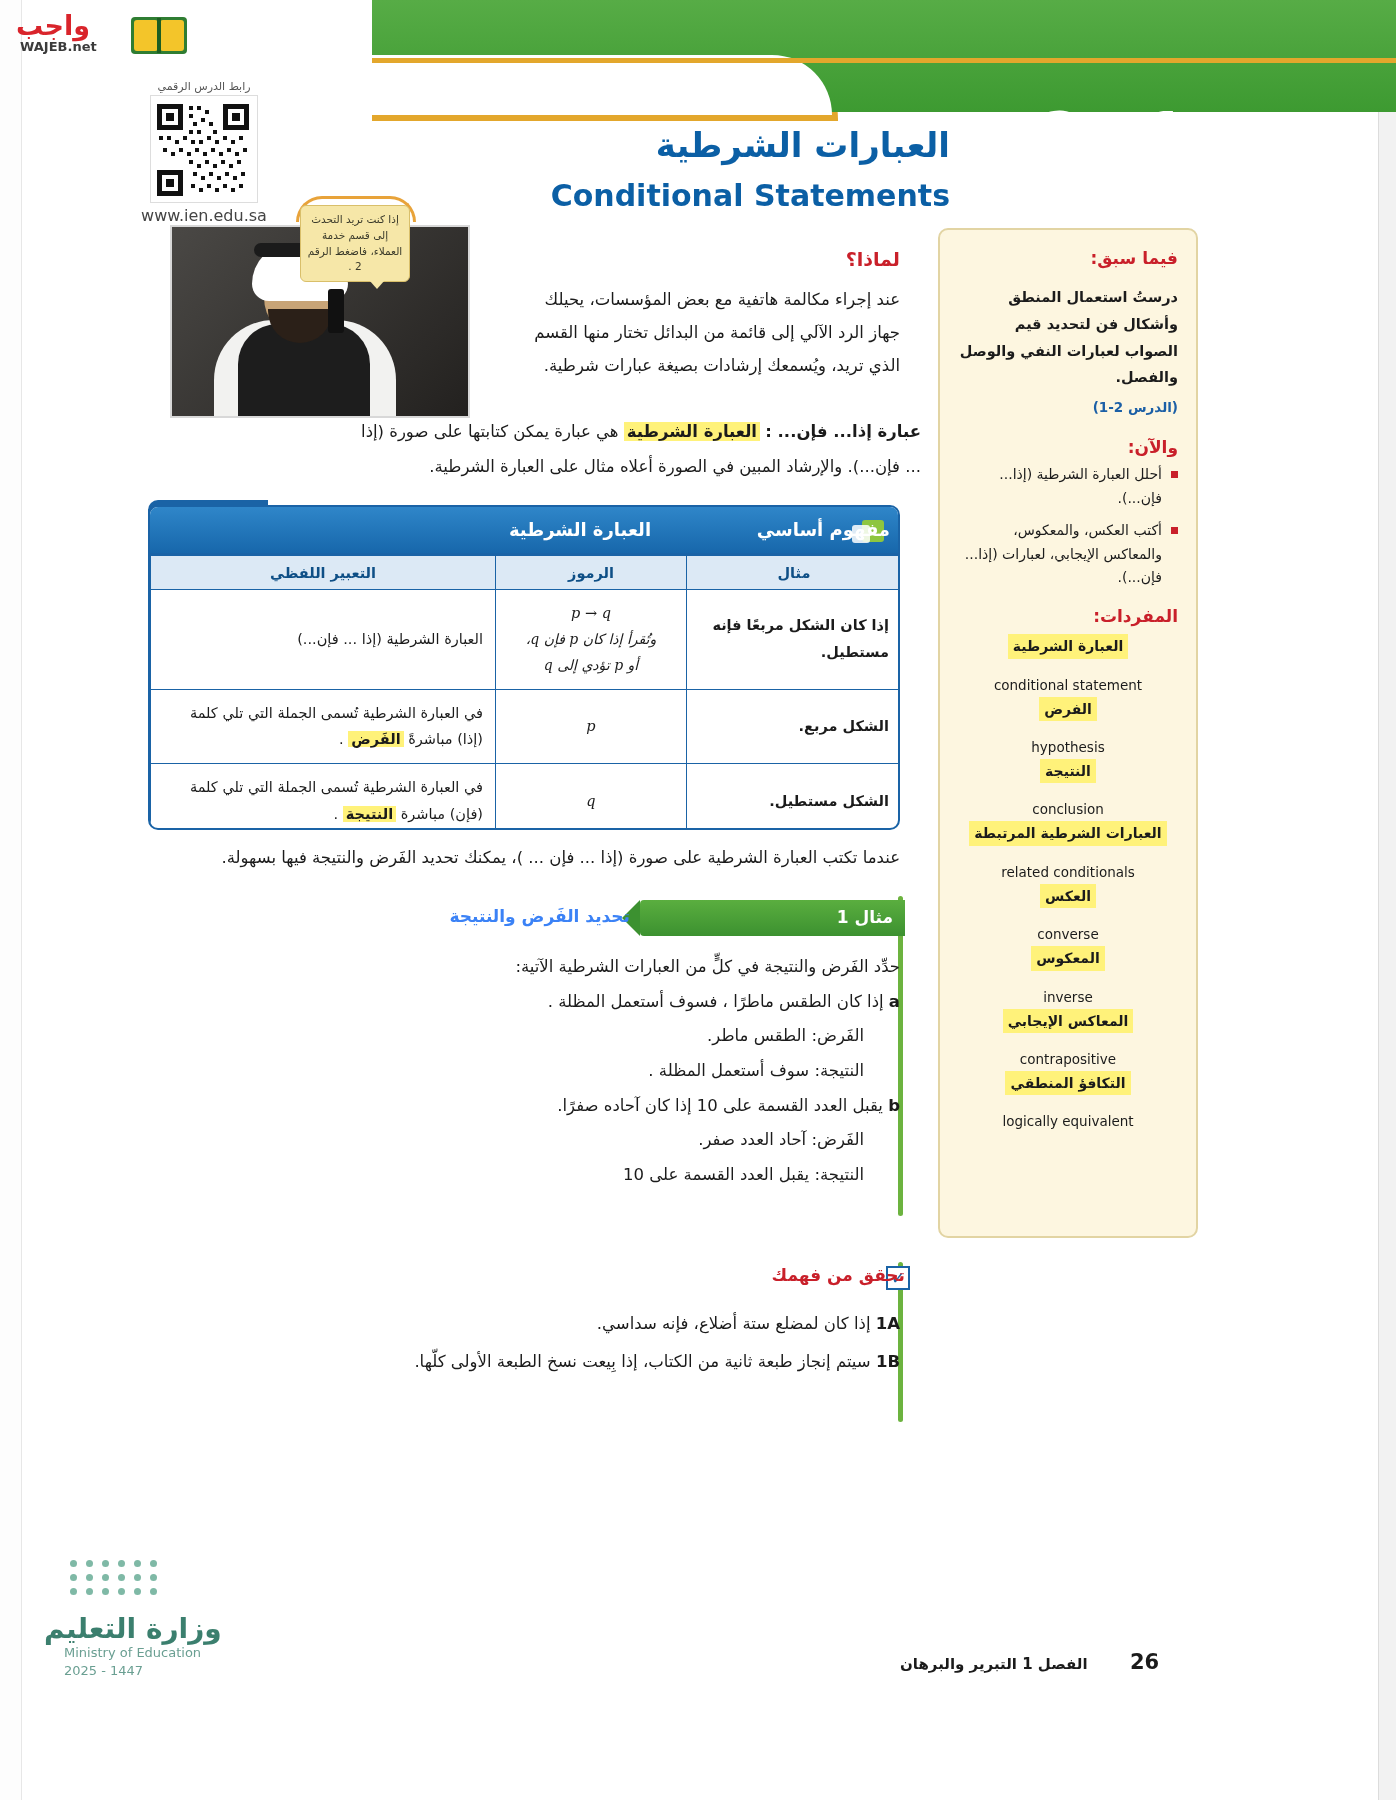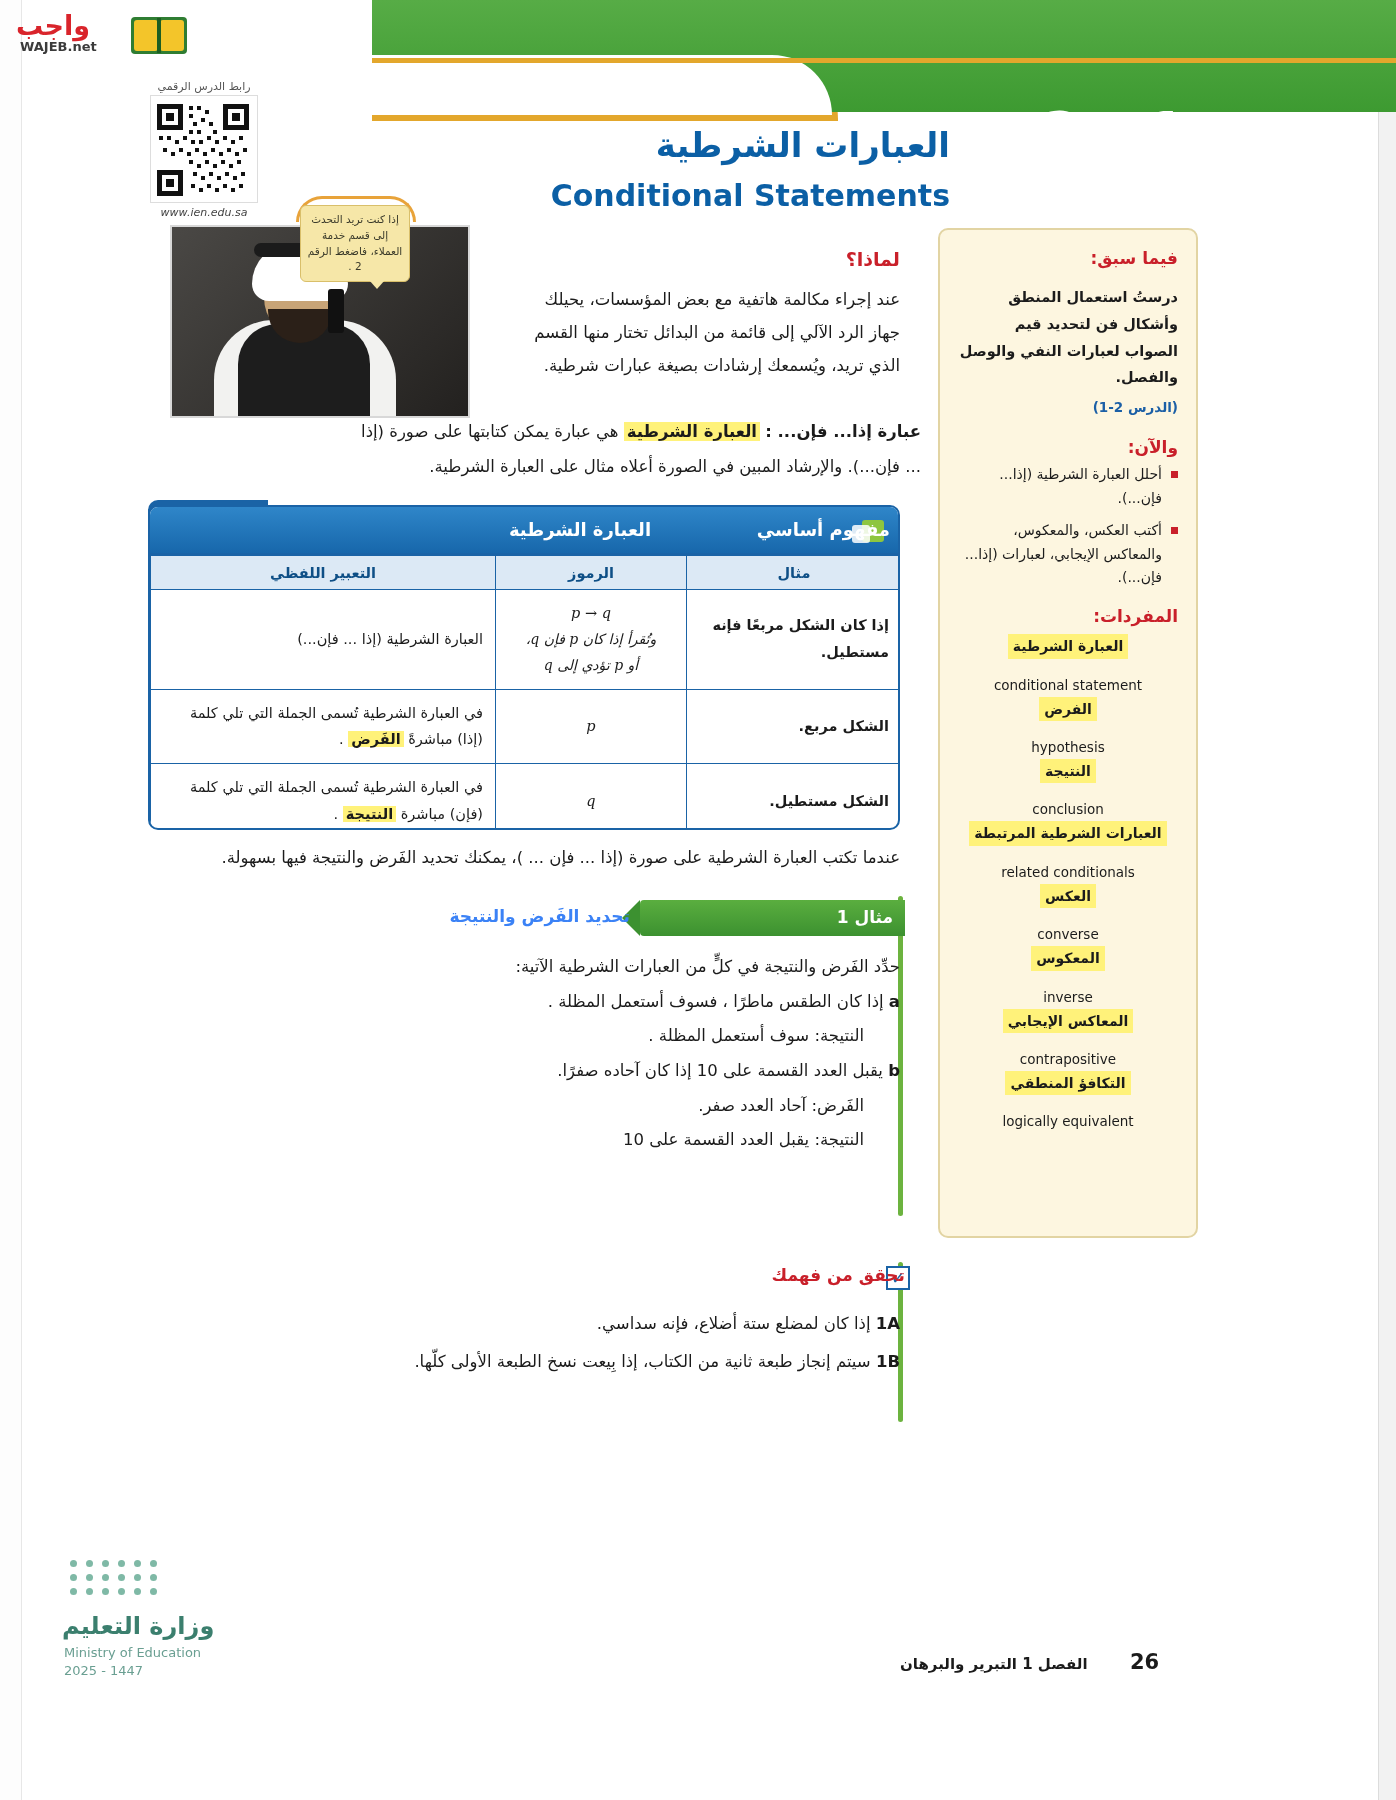--- a/index.html
+++ b/index.html
@@ -58,21 +58,21 @@
     font-size:34px; font-weight:bold; color:#0b5fa5;
   }
   .title-en {
     position:absolute; top:178px; left:520px; width:430px; text-align:right;
     font-size:30px; font-weight:bold; color:#0b5fa5; direction:ltr;
   }
 
   
   .qr-label { position:absolute; top:80px; left:148px; width:112px; text-align:center; font-size:11px; color:#555; }
   .qr-box { position:absolute; top:95px; left:150px; width:108px; height:108px; background:#fff; padding:4px; border:1px solid #ddd;}
-  .qr-url { position:absolute; top:206px; left:140px; width:128px; text-align:center; font-size:11px; color:#444; direction:ltr;font-style:italic;}
+  .qr-url { position:absolute; top:206px; left:140px; width:128px; text-align:center; font-size:16px; color:#444; direction:ltr;}
 
   
   .photo {
     position:absolute; top:225px; left:170px; width:300px; height:193px;
     background:#3b3a38; border:2px solid #d8d8d8; overflow:hidden;
   }
   .photo-bg { position:absolute; inset:0; background:linear-gradient(135deg,#4a4845 0%, #23211f 100%); }
   .ph-head { position:absolute; top:30px; left:92px; width:72px; height:80px; background:#c8a477; border-radius:36px/42px; }
   .ph-kufiya { position:absolute; top:16px; left:80px; width:96px; height:58px; background:#ffffff; border-radius:48px 48px 20px 20px; }
   .ph-igal { position:absolute; top:16px; left:82px; width:92px; height:14px; background:#1b1b1b; border-radius:8px; }
@@ -238,21 +238,21 @@
     position:absolute; top:700px; left:430px; width:300px; text-align:center;
     opacity:.35; pointer-events:none;
   }
   .wm-ar { font-size:52px; font-weight:bold; color:#c8b84a; }
   .wm-en { font-size:26px; font-weight:bold; color:#9aa0a6; letter-spacing:1px; direction:ltr; }
   .wm-leaf { position:absolute; top:708px; left:598px; width:110px; height:86px; background:#cfe08a; opacity:.45; border-radius:0 60px 0 60px;}
 
   
   .moe-dots { position:absolute; top:1560px; left:70px; width:120px; height:46px; }
   .moe-dot { position:absolute; width:7px; height:7px; background:#7fb9a6; border-radius:50%; }
-  .moe-ar { position:absolute; top:1612px; left:62px; width:200px; text-align:left; color:#3b7f6e; font-size:24px; font-weight:bold; letter-spacing:2px;}
+  .moe-ar { position:absolute; top:1612px; left:44px; width:200px; text-align:left; color:#3b7f6e; font-size:28px; font-weight:bold; letter-spacing:2px;}
   .moe-en { position:absolute; top:1645px; left:64px; width:220px; text-align:left; color:#6a9f92; font-size:13px; direction:ltr;}
   .moe-yr { position:absolute; top:1663px; left:64px; width:220px; text-align:left; color:#6a9f92; font-size:13px; direction:ltr;}
 
   .footer-chapter {
     position:absolute; top:1655px; left:900px; width:220px; text-align:left;
     font-size:15px; color:#1b1b1b; font-weight:bold;
   }
   .footer-page {
     position:absolute; top:1650px; left:1130px; width:50px; text-align:left;
     font-size:21px; color:#1b1b1b; font-weight:bold;
@@ -445,20 +445,21 @@
     <div class="ex-banner-label">مثال 1</div>
   </div>
   <div class="ex-title">تحديد الفَرض والنتيجة</div>
 
   <div class="ex-body">
     <div>حدِّد الفَرض والنتيجة في كلٍّ من العبارات الشرطية الآتية:</div>
     <div>
       <span class="ex-tag">a</span>
       <span>إذا كان الطقس ماطرًا ، فسوف أستعمل المظلة .</span>
     </div>
+    <div class="indent">الفَرض: الطقس ماطر.</div>
     <div class="indent">النتيجة: سوف أستعمل المظلة .</div>
     <div>
       <span class="ex-tag">b</span>
       <span>يقبل العدد القسمة على 10 إذا كان آحاده صفرًا.</span>
     </div>
     <div class="indent">الفَرض: آحاد العدد صفر.</div>
     <div class="indent">النتيجة: يقبل العدد القسمة على 10</div>
   </div>
 
   <div class="chk-rule"></div>

